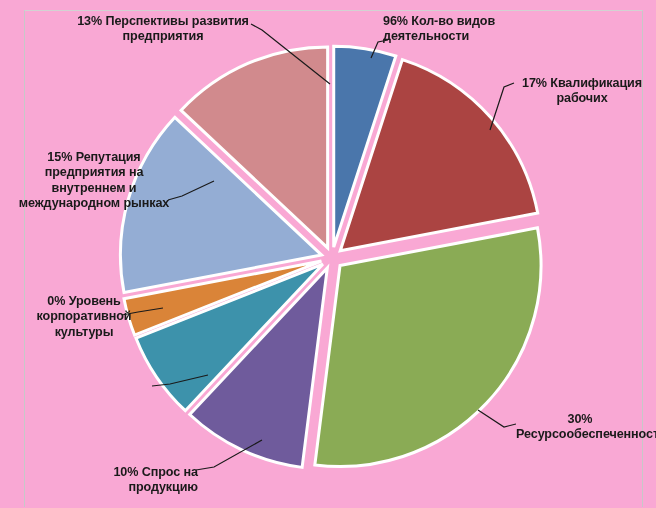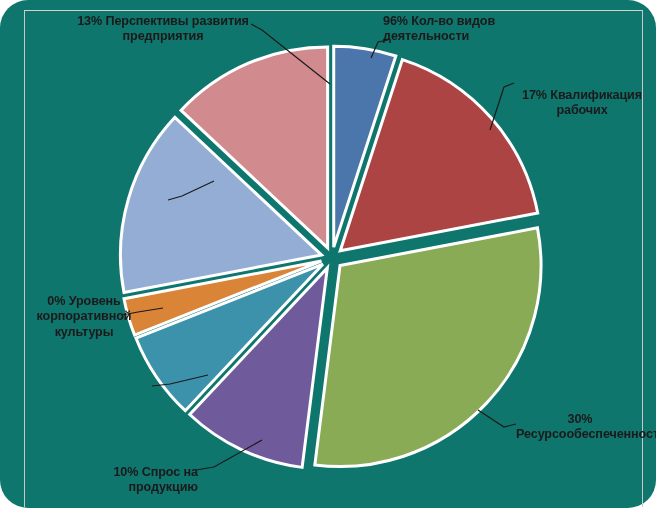--- a/index.html
+++ b/index.html
@@ -1,31 +1,31 @@
 <!DOCTYPE html>
 <html><head>
 <meta charset="utf-8">
 <style>
   html,body{margin:0;padding:0;background:#ffffff;}
   body{width:656px;height:508px;overflow:hidden;
        font-family:"Liberation Sans","DejaVu Sans",sans-serif;}
-  #chart-frame{position:absolute;left:0;top:0;width:656px;height:508px;background:#0f766e;border-radius:28px;}
+  #chart-frame{position:absolute;left:0;top:0;width:656px;height:508px;background:#f9a8d4;}
   .frame-border{position:absolute;left:24px;top:10px;width:619px;height:497px;
        border-left:1.5px solid #c8c8c8;border-top:1.5px solid #d2d2d2;
        border-right:1.5px solid #c8c8c8;box-sizing:border-box;background:transparent;}
   #pie-svg{position:absolute;left:0;top:0;width:656px;height:508px;}
   .slice-label{position:absolute;color:#1a1a1a;font-size:12.6px;line-height:15.4px;
        font-weight:600;text-align:center;letter-spacing:-0.1px;white-space:pre-line;}
   .lbl-perspektivy{left:72px;top:14px;width:182px;}
   .lbl-reputaciya{left:8px;top:150px;width:172px;}
   .lbl-kultura{left:14px;top:294px;width:140px;}
   .lbl-innovacii{left:4px;top:374px;width:168px;}
   .lbl-spros{left:48px;top:465px;width:150px;text-align:right;}
   .lbl-kolvo{left:383px;top:14px;width:160px;text-align:left;}
-  .lbl-kvalifikaciya{left:512px;top:76px;width:140px;text-align:center;margin-top:12px;}
+  .lbl-kvalifikaciya{left:512px;top:76px;width:140px;text-align:center;}
   .lbl-resursy{left:516px;top:412px;width:128px;text-align:center;}
 </style>
 </head>
 <body>
 
 <div id="chart-frame">
 
   <div class="frame-border"></div>
 
   <svg id="pie-svg" viewBox="0 0 656 508">
@@ -45,19 +45,20 @@
       <path d="M122,315 L138,312 L163,308"></path>
       <path d="M152,386 L170,384 L208,375"></path>
       <path d="M196,470 L214,467 L262,440"></path>
       <path d="M388,40 L378,42 L371,58"></path>
       <path d="M514,83 L504,87 L490,130"></path>
       <path d="M516,424 L504,427 L478,410"></path>
     </g>
   </svg>
 
   <div class="slice-label lbl-perspektivy">13% Перспективы развития предприятия</div>
+  <div class="slice-label lbl-reputaciya">15% Репутация предприятия на внутреннем и международном рынках</div>
   <div class="slice-label lbl-kultura">0% Уровень корпоративной культуры</div>
   <div class="slice-label lbl-spros">10% Спрос на продукцию</div>
   <div class="slice-label lbl-kolvo">96% Кол-во видов деятельности</div>
   <div class="slice-label lbl-kvalifikaciya">17% Квалификация рабочих</div>
   <div class="slice-label lbl-resursy">30% Ресурсообеспеченность</div>
 
 </div>
 
 </body></html>

